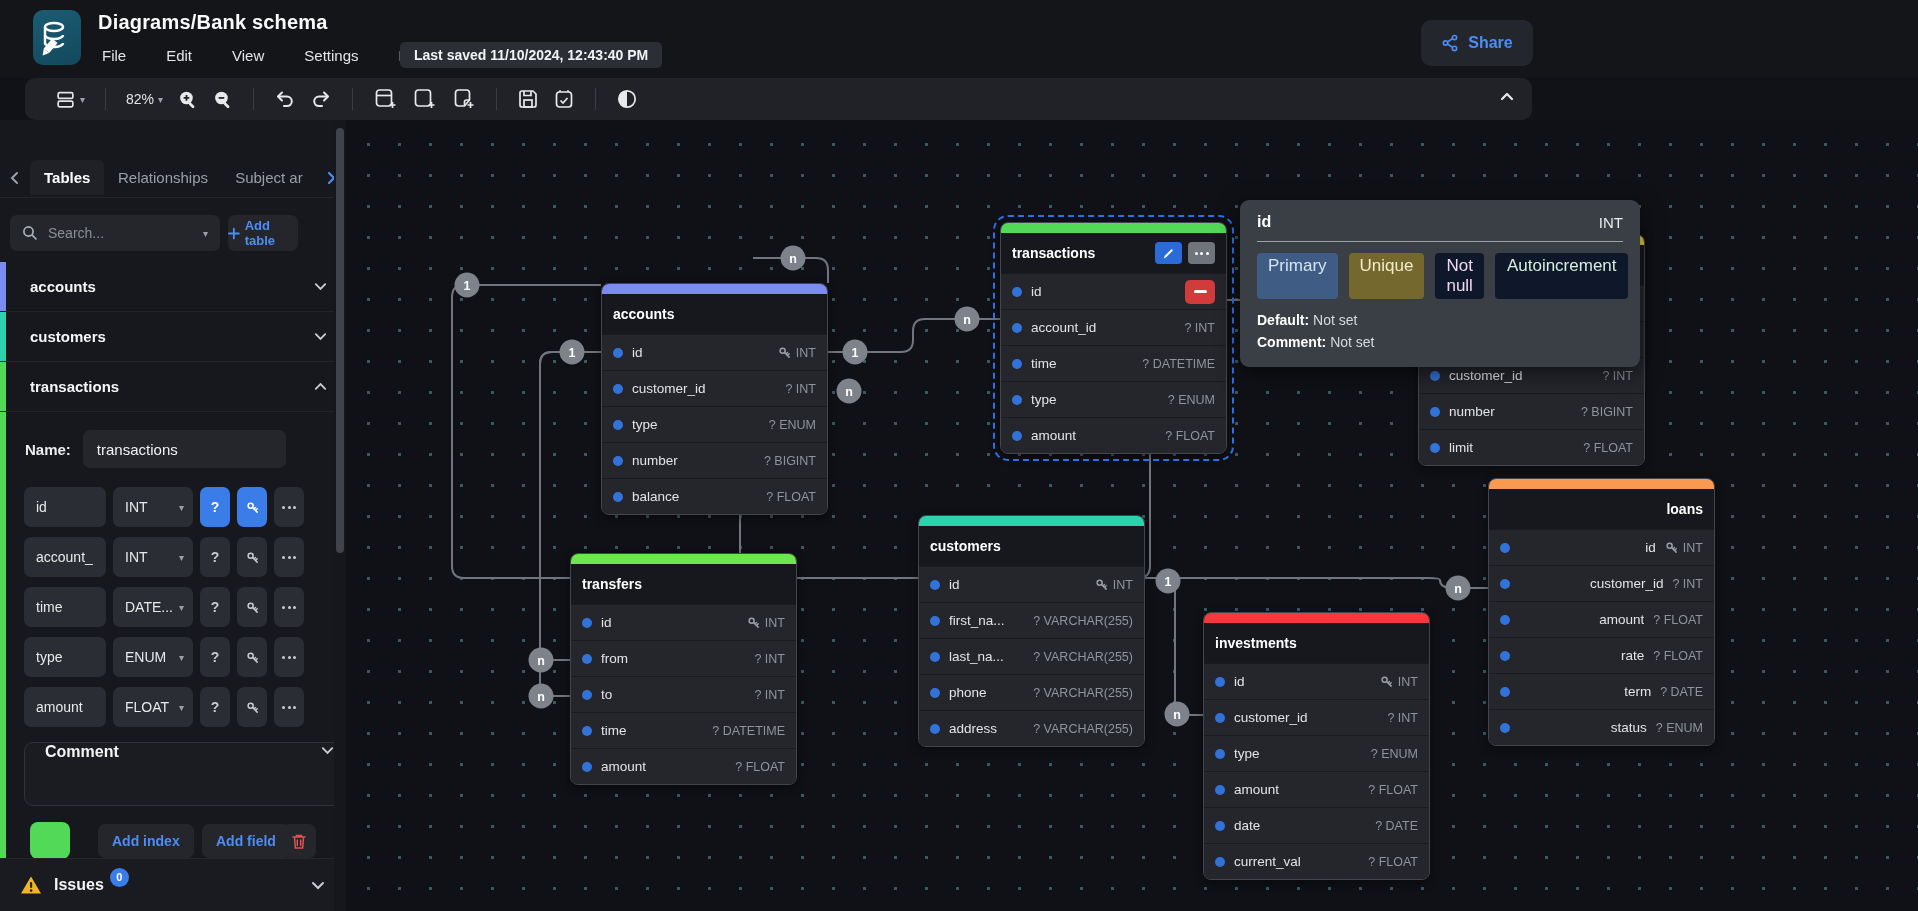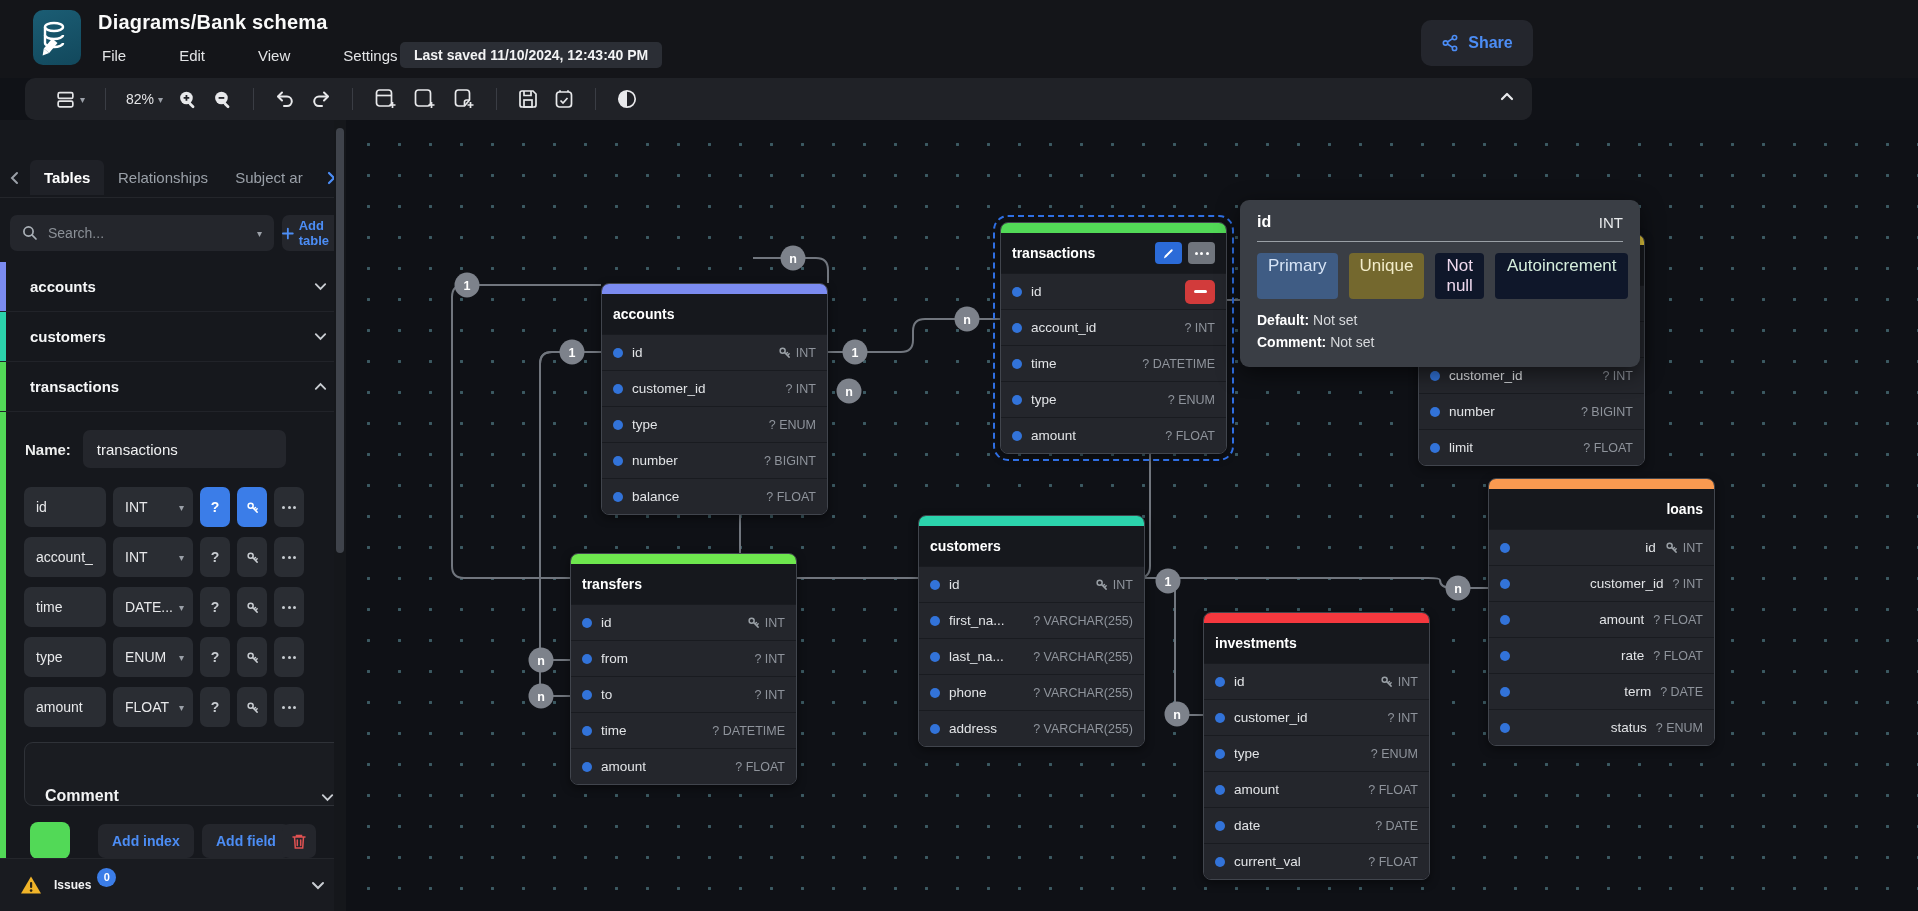--- a/index.html
+++ b/index.html
@@ -5,21 +5,21 @@
   * { margin:0; padding:0; box-sizing:border-box; }
   html,body { width:1918px; height:911px; overflow:hidden; background:#101217;
     font-family:"Liberation Sans", sans-serif; color:#e6e7e9; }
   svg { display:block; }
 
   
   .header { position:absolute; left:0; top:0; width:1918px; height:78px; background:#141519; }
   .logo-tile { position:absolute; left:33px; top:10px; width:48px; height:55px; border-radius:10px;
     background:linear-gradient(160deg,#1b5d74,#12485c); display:flex; align-items:center; justify-content:center; }
   .app-title { position:absolute; left:98px; top:11px; font-size:20px; font-weight:bold; color:#fafafa; letter-spacing:.2px; }
-  .menubar { position:absolute; left:98px; top:44px; display:flex; gap:45px; }
+  .menubar { position:absolute; left:98px; top:44px; display:flex; gap:32px; }
   .menu-item { font-size:15px; color:#e3e4e6; padding:3px 4px; cursor:default; }
   .saved-chip { position:absolute; left:400px; top:42px; height:26px; background:#2b2e35; border-radius:5px;
     display:flex; align-items:center; padding:0 14px; font-size:14px; font-weight:bold; color:#f2f3f4; }
   .share-btn { position:absolute; left:1421px; top:20px; width:112px; height:46px; background:#24262d; border-radius:10px;
     display:flex; align-items:center; justify-content:center; gap:9px; color:#4c8df5; font-size:16px; font-weight:bold; }
 
   
   .toolbar { position:absolute; left:25px; top:78px; width:1507px; height:42px; background:#202227; border-radius:10px;
     display:flex; align-items:center; padding:0 18px; gap:8px; }
   .tb-group { display:flex; align-items:center; gap:14px; padding:0 12px; }
@@ -29,21 +29,21 @@
   .caret { font-size:10px; color:#9ba0a8; }
   .tb-collapse { position:absolute; right:16px; top:10px; }
 
   
   .sidebar { position:absolute; left:0; top:120px; width:346px; height:791px; background:#16181d; }
   .tabs-row { position:absolute; left:0; top:38px; width:100%; height:40px; display:flex; align-items:center; border-bottom:1px solid #24262b; }
   .tab { font-size:15px; color:#9aa0a8; padding:9px 14px; white-space:nowrap; overflow:hidden; }
   .tab.active { background:#1f2127; color:#ffffff; font-weight:bold; border-radius:6px 6px 0 0; }
   .tab-chev { padding:0 8px; display:flex; align-items:center; }
   .search-row { position:absolute; left:10px; top:95px; display:flex; gap:8px; }
-  .search-box { width:264px; height:36px; background:#24262c; border-radius:7px; display:flex; align-items:center; padding:0 12px; gap:10px; }
+  .search-box { width:210px; height:36px; background:#24262c; border-radius:7px; display:flex; align-items:center; padding:0 12px; gap:10px; }
   .search-ph { flex:1; font-size:14px; color:#8b9097; }
   .add-table-btn { width:70px; height:36px; background:#24262c; border-radius:7px; display:flex; align-items:center; justify-content:center; gap:5px;
     color:#4c8df5; font-size:13px; font-weight:bold; }
   .tbl-list { position:absolute; left:0; top:142px; width:100%; }
   .tbl-item { position:relative; height:50px; display:flex; align-items:center; padding:0 18px 0 30px; border-bottom:1px solid #212329; }
   .tbl-item .accent { position:absolute; left:0; top:0; width:6px; height:100%; }
   .tbl-item .nm { flex:1; font-size:15px; font-weight:bold; color:#f5f6f7; }
   .editor { position:relative; padding:0 0 0 0; }
   .editor .accent-rail { position:absolute; left:0; top:0; width:6px; height:490px; }
   .name-row { position:absolute; left:25px; top:18px; display:flex; align-items:center; gap:12px; }
@@ -51,29 +51,29 @@
   .name-input { width:203px; height:38px; background:#24262c; border-radius:7px; display:flex; align-items:center; padding:0 14px; font-size:15px; color:#f0f1f2; }
   .frow { position:absolute; left:24px; display:flex; gap:7px; }
   .fbox { height:40px; background:#2a2d33; border-radius:7px; display:flex; align-items:center; padding:0 12px; font-size:14px; color:#e8e9eb; }
   .fname { width:82px; }
   .ftype { width:80px; justify-content:space-between; padding-right:9px; }
   .fbtn { width:30px; height:40px; background:#2a2d33; border-radius:7px; display:flex; align-items:center; justify-content:center;
     color:#c9cdd2; font-size:14px; font-weight:bold; }
   .fbtn.blue { background:#3b7de8; color:#ffffff; }
   .dots3 { display:flex; gap:2.5px; } .dots3 i { width:3px; height:3px; border-radius:50%; background:#c9cdd2; }
   .comment-box { position:absolute; left:24px; width:332px; height:64px; border:1px solid #2f3238; border-radius:9px; background:#1a1c21;
-    display:flex; align-items:flex-end; padding:0 20px;gap:32px; }
+    display:flex; align-items:flex-start; padding:0 20px;gap:32px; }
   .comment-lbl { flex:1; font-size:16px; font-weight:bold; color:#f2f3f4; }
   .swatch { position:absolute; left:30px; width:40px; height:37px; border-radius:8px; }
   .sm-btn { position:absolute; height:34px; background:#24262c; border-radius:7px; display:flex; align-items:center; justify-content:center;
     color:#4c8df5; font-size:14px; font-weight:bold; padding:0 14px; }
   .trash-btn { position:absolute; width:34px; height:34px; background:#24262c; border-radius:7px; display:flex; align-items:center; justify-content:center; }
   .issues-bar { position:absolute; left:0; top:738px; width:346px; height:53px; background:#191b20; border-top:1px solid #24262b;
     display:flex; align-items:center; padding:0 20px; gap:12px; }
-  .issues-lbl { font-size:12px; font-weight:bold; color:#f2f3f4; }
+  .issues-lbl { font-size:16px; font-weight:bold; color:#f2f3f4; }
   .issues-badge { width:19px; height:19px; border-radius:50%; background:#3b7de8; color:#fff; font-size:11px; font-weight:bold;
     display:flex; align-items:center; justify-content:center; position:relative; top:-8px; left:-6px; }
   .issues-chev { margin-left:auto; }
   .scrollbar { position:absolute; left:334px; top:120px; width:12px; height:791px; background:#15171b; }
   .scroll-thumb { position:absolute; left:2px; top:8px; width:8px; height:425px; border-radius:4px; background:#3f434b; }
 
   
   .canvas { position:absolute; left:346px; top:120px; width:1572px; height:791px; background:#0f1116;
     background-image:radial-gradient(circle, #3c5a62 1.4px, transparent 1.6px); background-size:31px 31px; background-position:7px 9px; }
   .rel-svg { position:absolute; left:0; top:0; pointer-events:none; }

